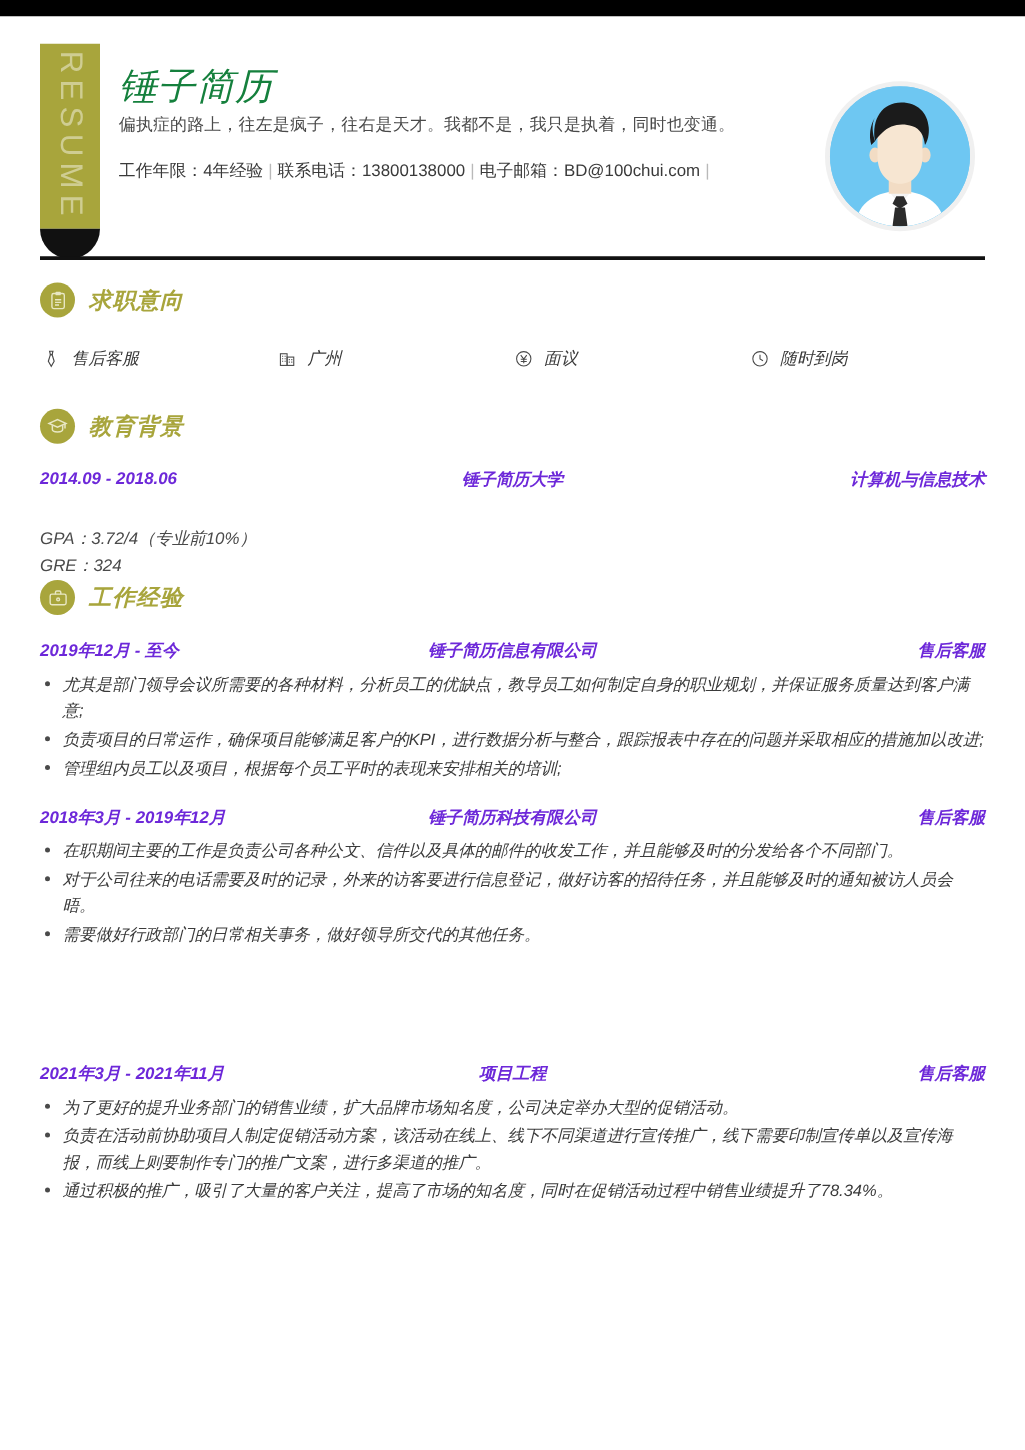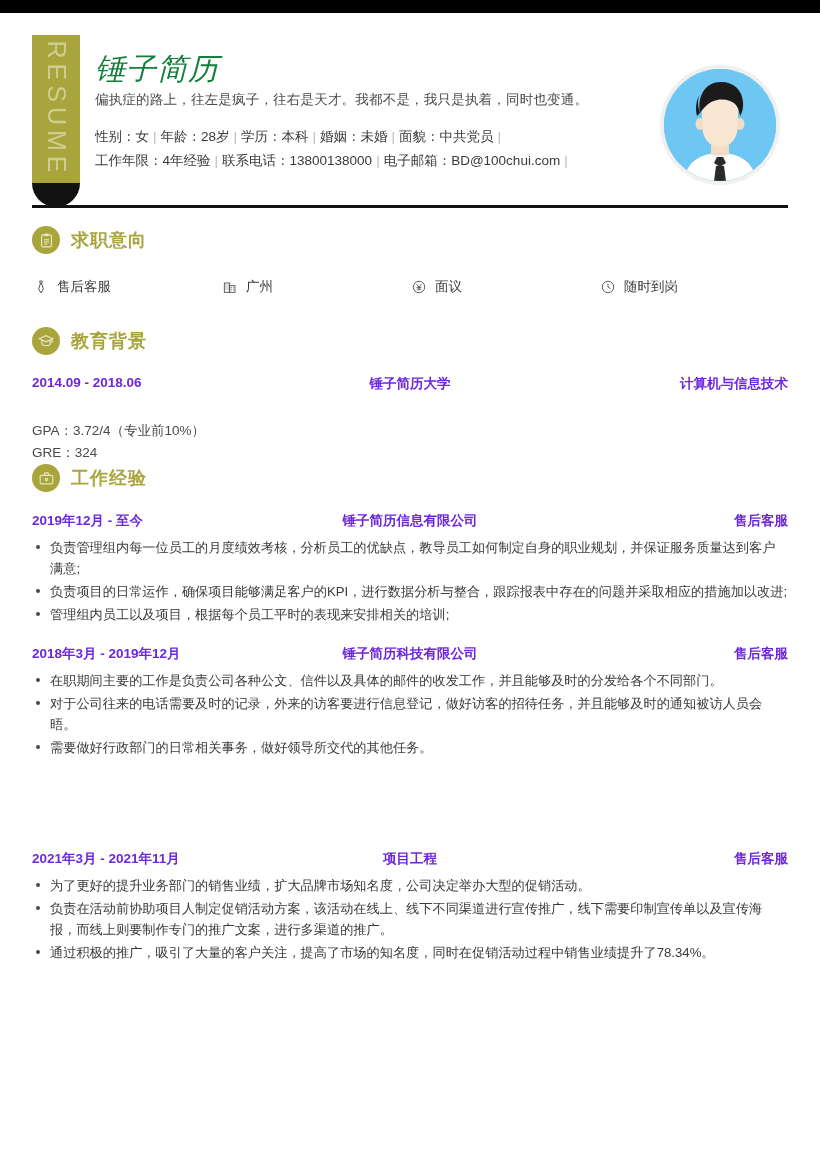--- a/index.html
+++ b/index.html
@@ -75,21 +75,21 @@
     overflow: hidden; background: #6ec7f2; position: relative;
   }
 
   
   .header-rule {
     position: absolute; left: 32px; top: 205px;
     width: 756px; height: 3px; background: #111;
   }
 
   
-  .section { position: absolute; left: 32px; width: 756px; }
+  .section { position: absolute; left: 32px; width: 756px; font-style: italic; }
   .sec-head { display: flex; align-items: center; gap: 11px; }
   .sec-icon {
     width: 28px; height: 28px; border-radius: 50%;
     background: #a8a53c; flex: 0 0 28px;
     display: flex; align-items: center; justify-content: center;
   }
   .sec-icon svg { display: block; }
   .sec-title {
     font-size: 18px; font-weight: bold; color: #a8a53c; letter-spacing: 1px;
   }
@@ -141,21 +141,20 @@
 
     <div class="resume-banner">
       <div class="resume-banner-text">RESUME</div>
     </div>
     <div class="resume-banner-cap"></div>
 
     <div class="name">锤子简历</div>
     <div class="slogan">偏执症的路上，往左是疯子，往右是天才。我都不是，我只是执着，同时也变通。</div>
 
     <div class="info-lines">
-      <div id="infoline1"><span>性别：女</span><span class="sep">|</span><span>年龄：28岁</span><span class="sep">|</span><span>学历：本科</span><span class="sep">|</span><span>婚姻：未婚</span><span class="sep">|</span><span>面貌：中共党员</span><span class="sep">|</span></div>
       <div id="infoline2"><span>工作年限：4年经验</span><span class="sep">|</span><span>联系电话：13800138000</span><span class="sep">|</span><span>电子邮箱：BD@100chui.com</span><span class="sep">|</span></div>
     </div>
 
     <div class="avatar-wrap">
       <div class="avatar">
         <svg viewBox="0 0 112 112" width="112" height="112">
           <rect width="112" height="112" fill="#6ec7f2"></rect>
 
           <path d="M20 112 C22 92 38 84 56 84 C74 84 90 92 92 112 Z" fill="#ffffff"></path>
 
@@ -284,21 +283,21 @@
       <span class="sec-title">工作经验</span>
     </div>
     <div id="work-entries">
         <div class="entry">
           <div class="entry-head">
             <div class="eh-left">2019年12月 - 至今</div>
             <div class="eh-mid">锤子简历信息有限公司</div>
             <div class="eh-right">售后客服</div>
           </div>
           <ul class="bullets">
-            <li>负责管理组内每一位员工的月度绩效考核，分析员工的优缺点，教导员工如何制定自身的职业规划，并保证服务质量达到客户满意;</li>
+            <li>尤其是部门领导会议所需要的各种材料，分析员工的优缺点，教导员工如何制定自身的职业规划，并保证服务质量达到客户满意;</li>
             <li>负责项目的日常运作，确保项目能够满足客户的KPI，进行数据分析与整合，跟踪报表中存在的问题并采取相应的措施加以改进;</li>
             <li>管理组内员工以及项目，根据每个员工平时的表现来安排相关的培训;</li>
           </ul>
         </div>
         <div class="entry">
           <div class="entry-head">
             <div class="eh-left">2018年3月 - 2019年12月</div>
             <div class="eh-mid">锤子简历科技有限公司</div>
             <div class="eh-right">售后客服</div>
           </div>

